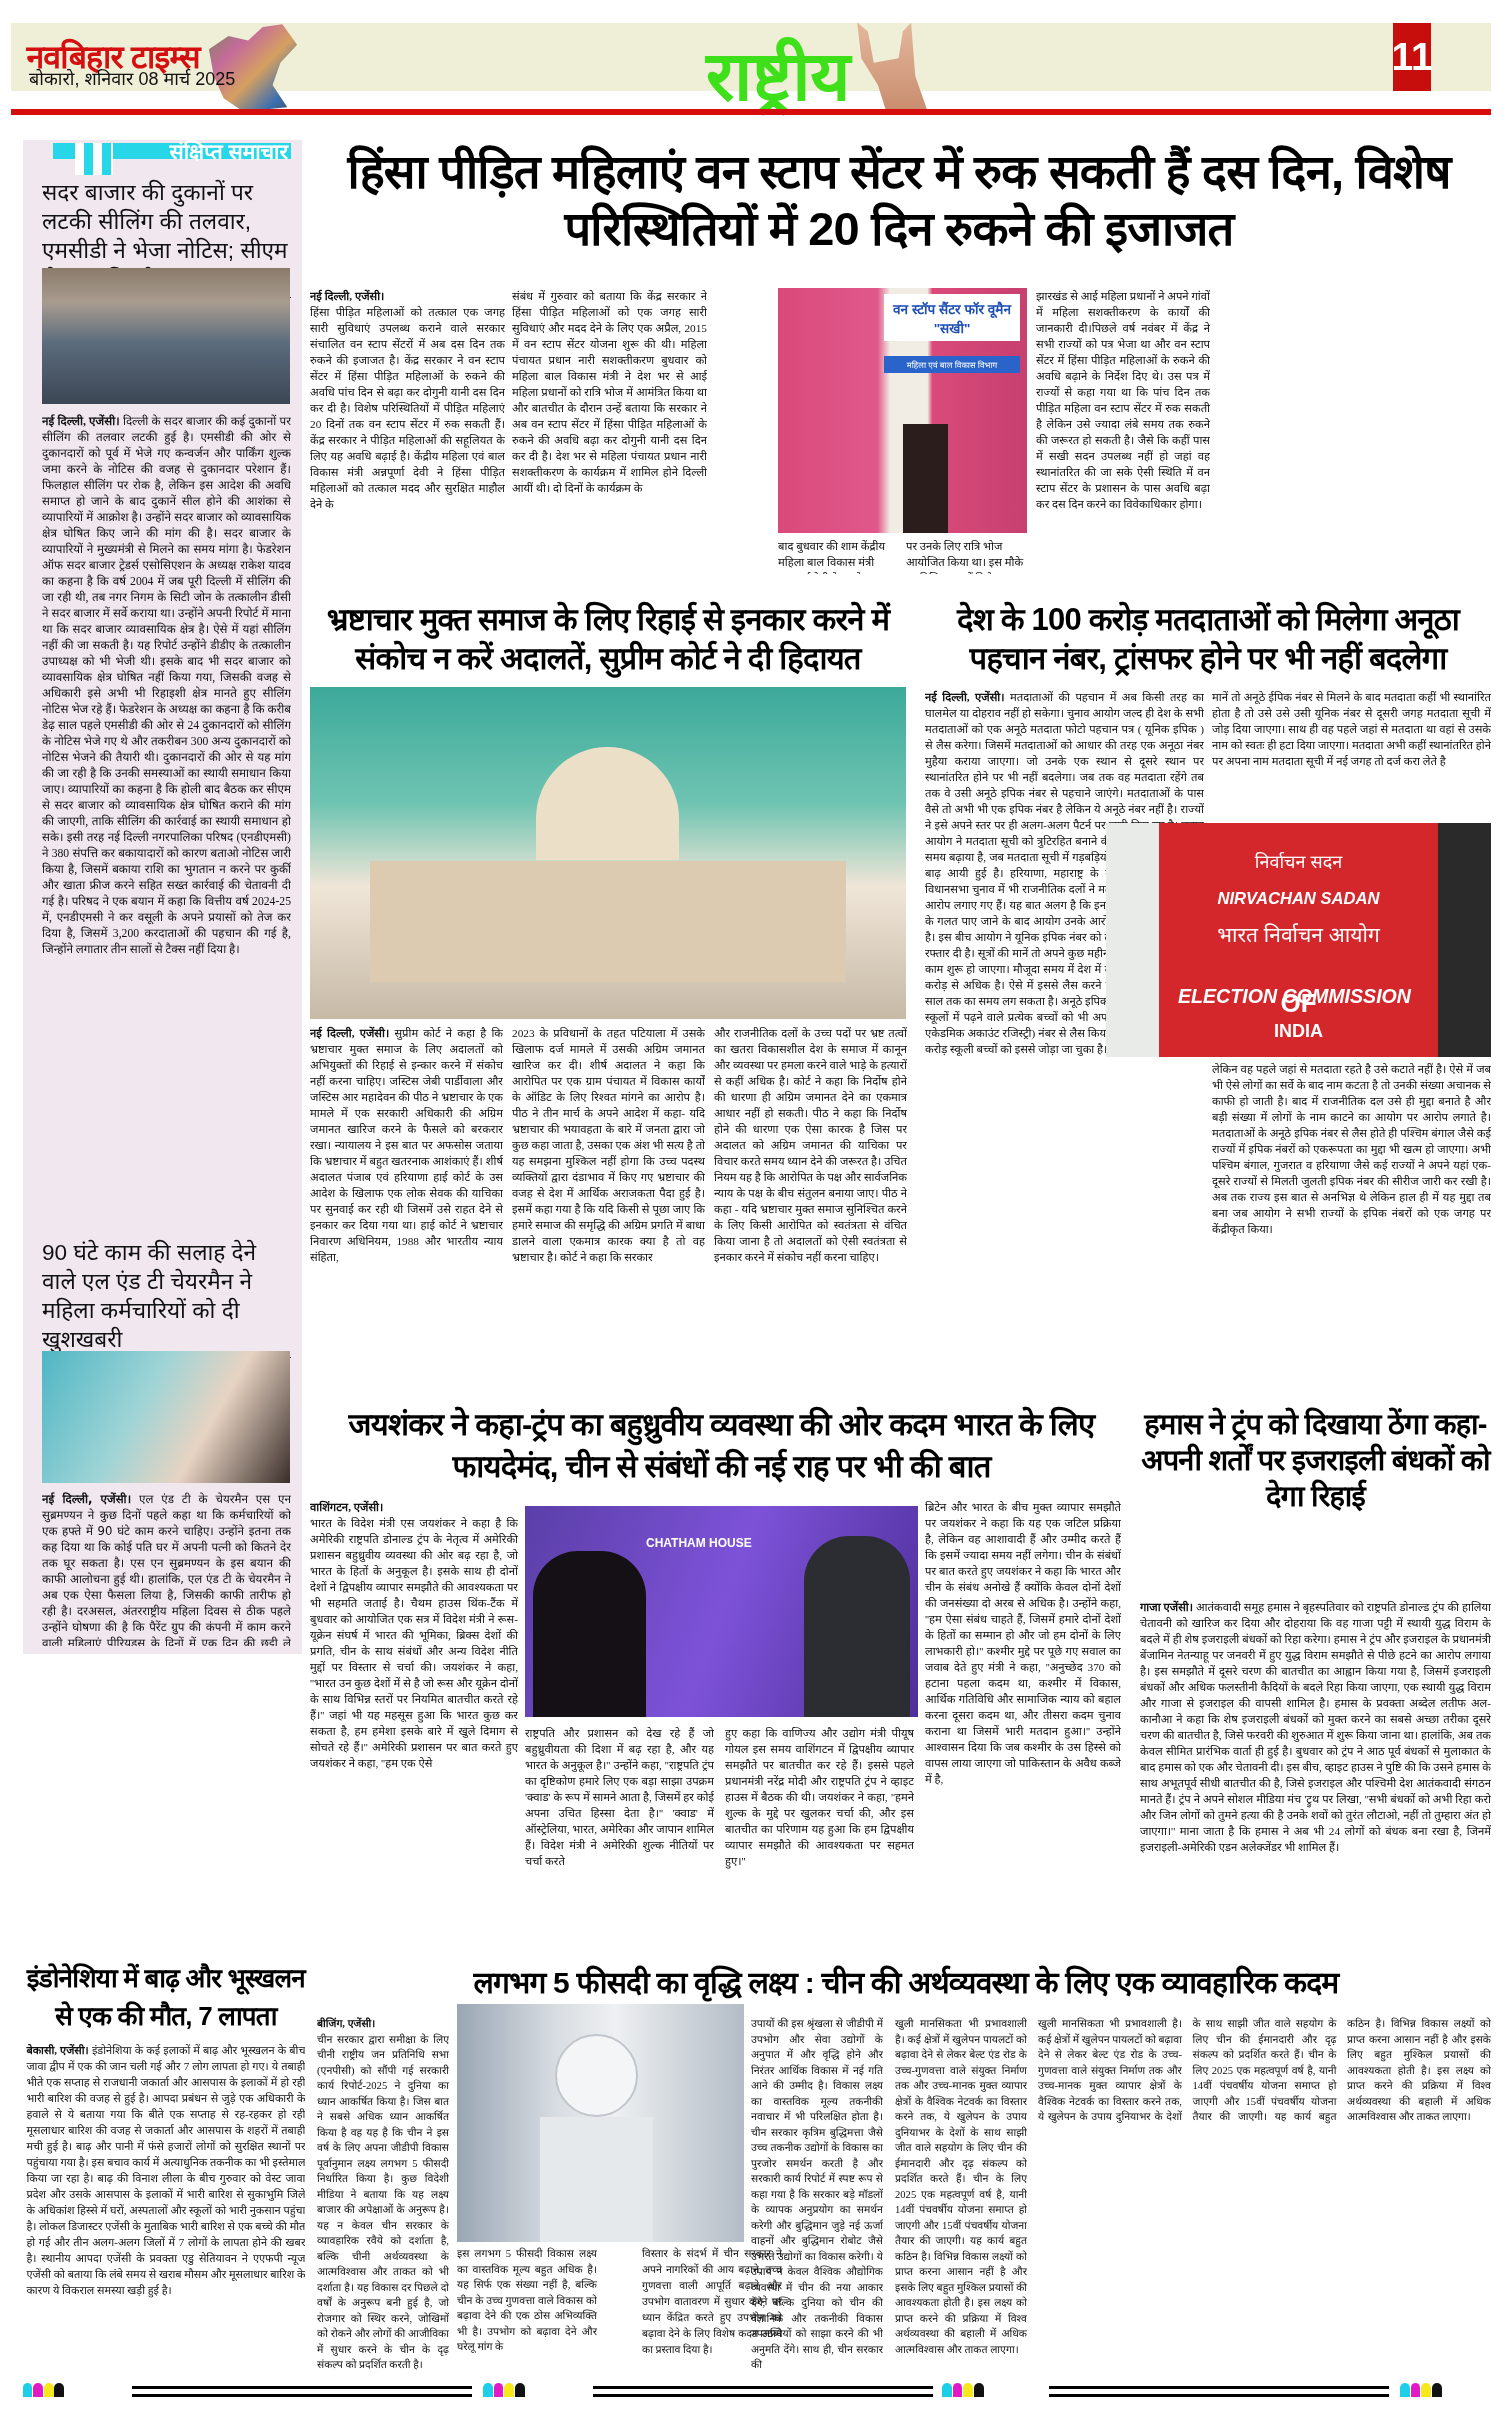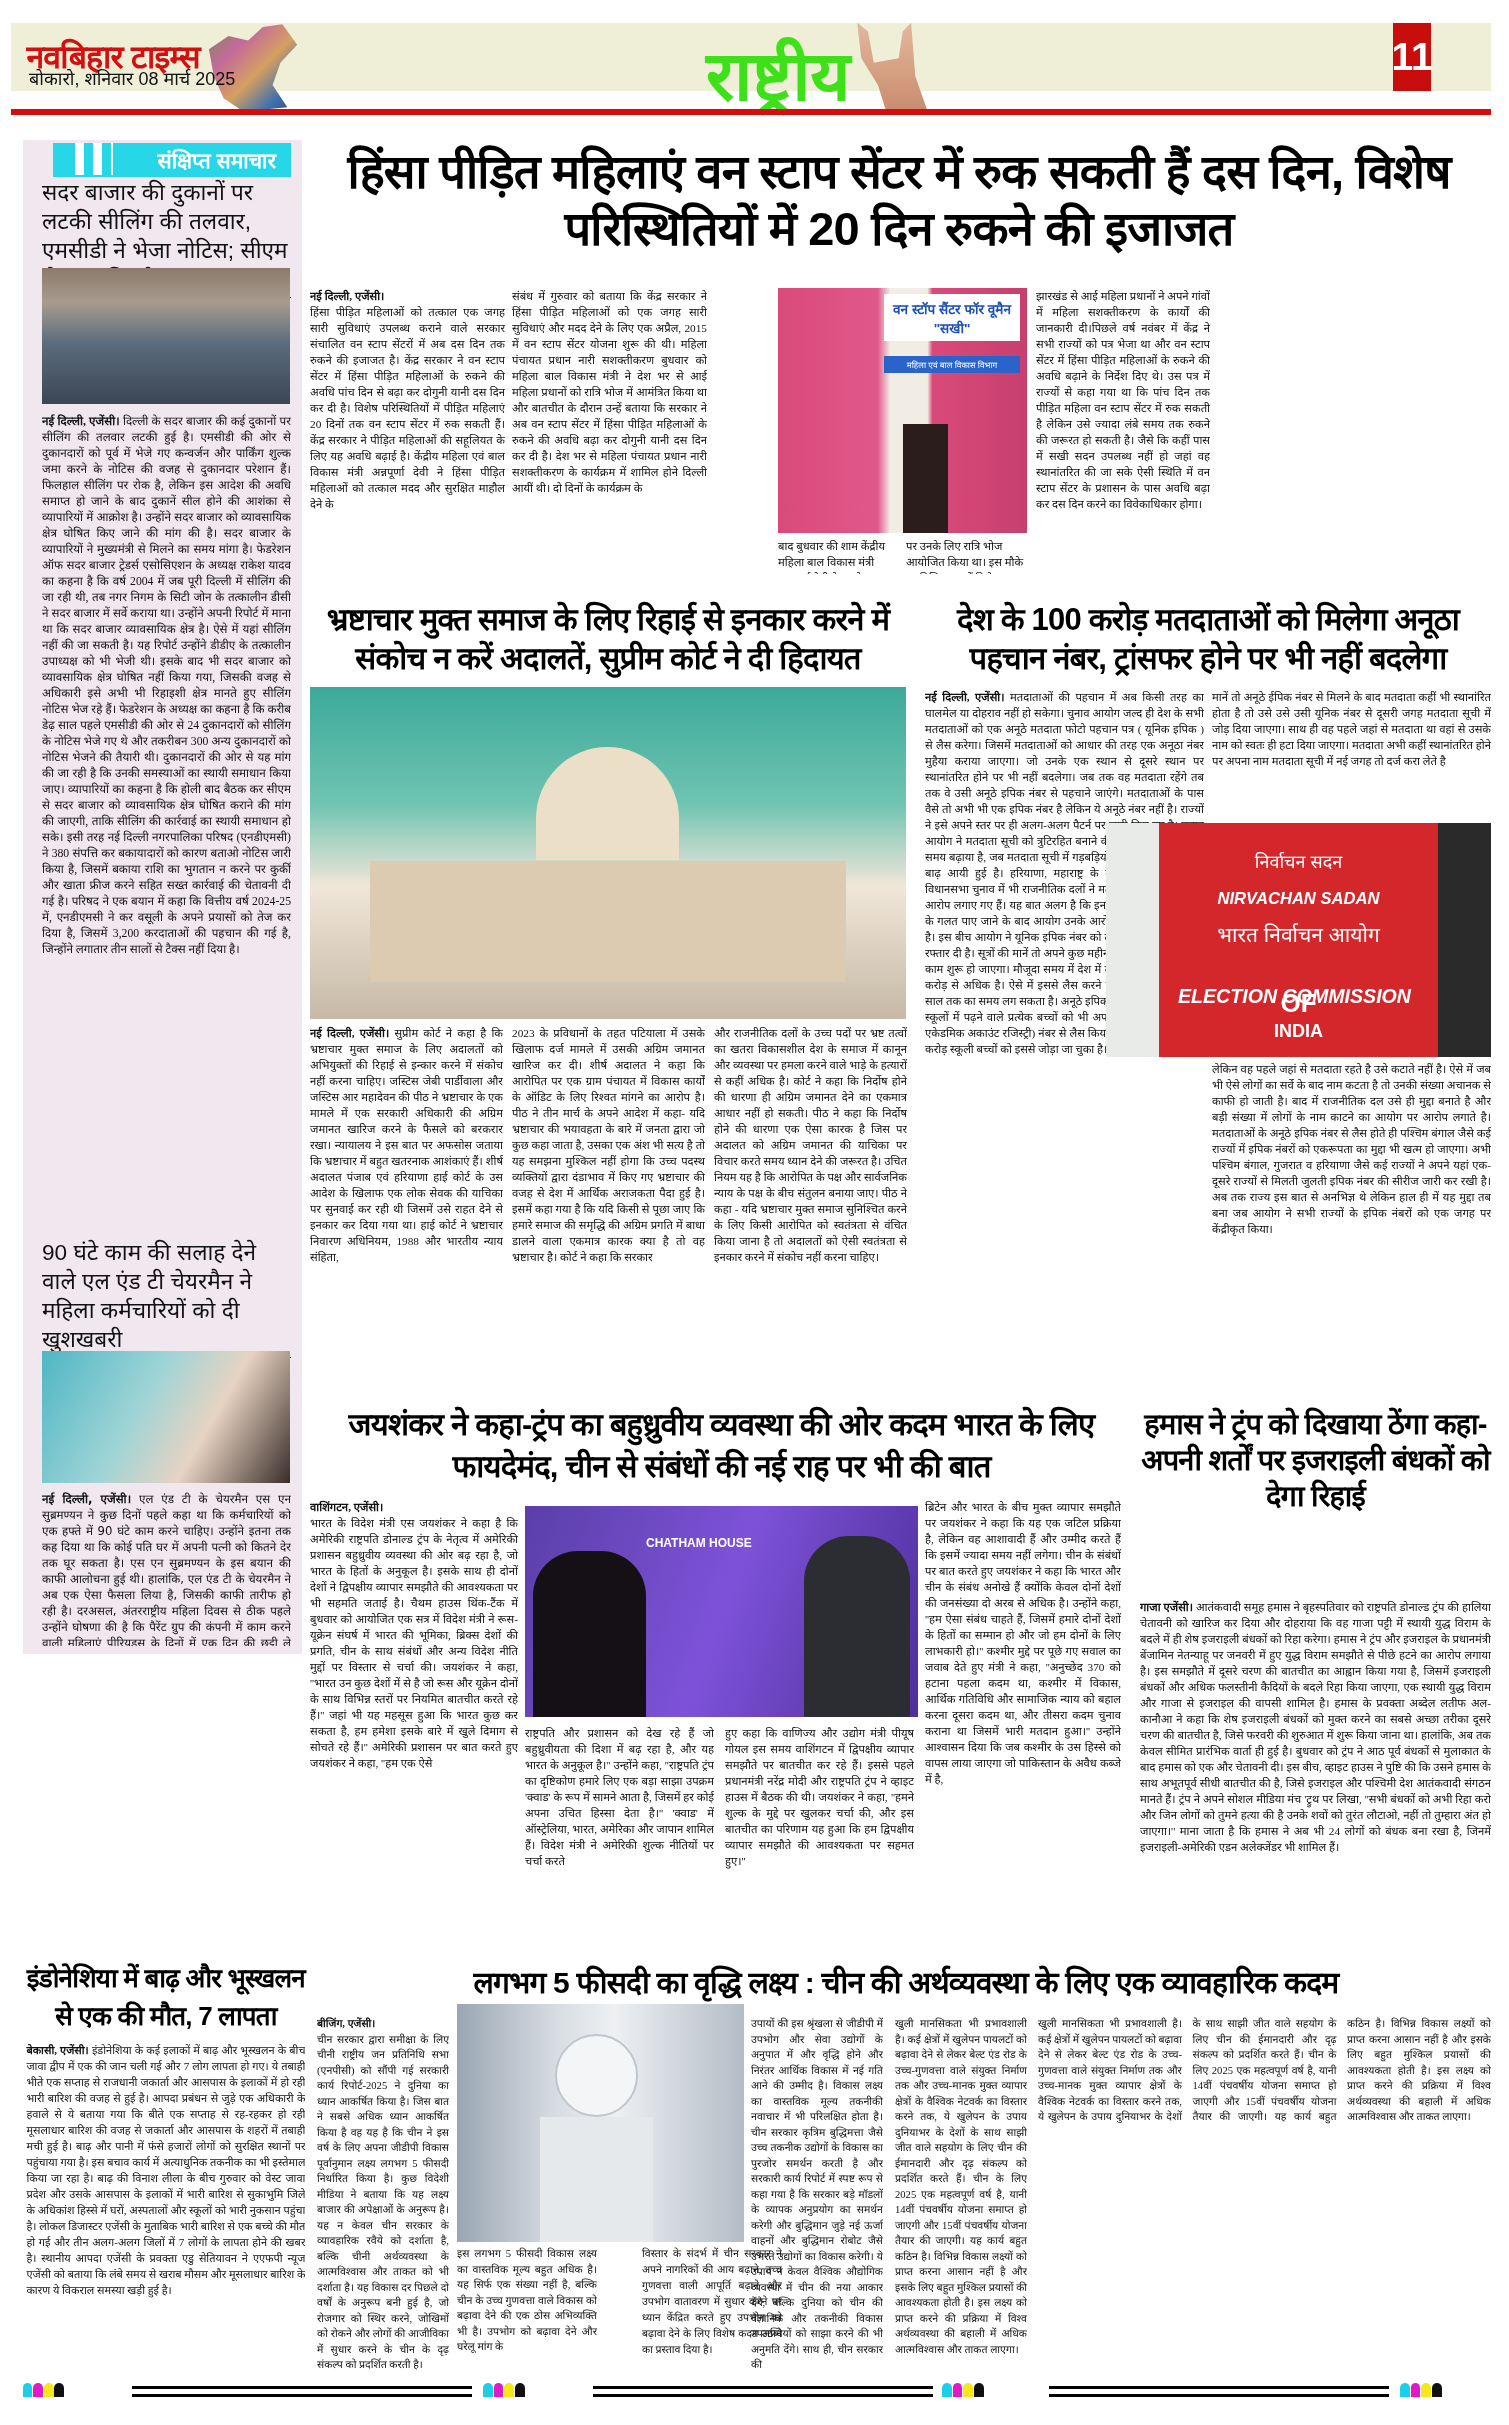--- a/index.html
+++ b/index.html
@@ -7,21 +7,21 @@
 .abs{position:absolute}
 .masthead{left:11.3px;top:22.6px;width:1480px;height:68px;background:#efeed6}
 .redline{left:11.3px;top:109px;width:1480px;height:6px;background:#d50d0d}
 .paper-name{left:26.4px;top:34px;font-family:"Liberation Sans",sans-serif;font-weight:bold;font-size:32px;color:#d30f0f;letter-spacing:-0.8px}
 .dateline{left:29px;top:66px;font-family:"Liberation Sans",sans-serif;font-size:18px;color:#111}
 .section{left:706px;top:26.4px;font-weight:bold;font-size:69px;color:#3ee01a;font-family:"Liberation Sans",sans-serif}
 .pageno{left:1393px;top:22.6px;width:38px;height:68px;background:#c80d0d;color:#fff;font-weight:bold;font-size:39px;display:flex;align-items:center;justify-content:center;font-family:"Liberation Sans",sans-serif}
 .map-art{left:204px;top:22.6px;width:98px;height:89px;background:linear-gradient(135deg,#6e8f4a,#c46a9a 30%,#d6a060 55%,#3b6fb0 80%,#444);clip-path:polygon(5% 30%,25% 15%,45% 20%,60% 5%,80% 2%,95% 25%,78% 45%,70% 70%,85% 95%,40% 100%,20% 85%,10% 60%)}
 .statue{left:853px;top:22.6px;width:83px;height:89px;background:linear-gradient(180deg,#e3b79c,#c98c6e);clip-path:polygon(5% 0,18% 10%,25% 45%,55% 40%,60% 10%,70% 0,75% 60%,90% 100%,40% 100%,30% 70%,10% 40%)}
 .sidebar{left:22.6px;top:140px;width:279px;height:1514px;background:#f0e7ef}
-.brief-banner{left:53px;top:143px;width:238px;height:34px;background:#27d7e8;color:#fff;font-weight:bold;font-size:21px;display:flex;align-items:center;justify-content:flex-end;padding-right:15px;font-family:"Liberation Sans",sans-serif}
+.brief-banner{left:53px;top:143px;width:238px;height:16px;background:#27d7e8;color:#fff;font-weight:bold;font-size:21px;display:flex;align-items:center;justify-content:flex-end;padding-right:3px;font-family:"Liberation Sans",sans-serif}
 .brief-stripes{left:75px;top:143px;width:38px;height:32px;background:repeating-linear-gradient(90deg,#fff 0 9px,#27d7e8 9px 18px)}
 .side-head{left:42px;font-size:22.6px;line-height:29px;font-family:"Liberation Sans",sans-serif;width:249px;border-bottom:1.5px dotted #333;padding-bottom:3px}
 .side-body{left:42px;width:249px;font-size:11.7px;line-height:16px;text-align:justify;font-family:"DejaVu Sans",sans-serif}
 .photo{background:#888;overflow:hidden}
 .headline{font-family:"Liberation Sans",sans-serif;font-weight:bold;text-align:center;color:#000;letter-spacing:-0.8px}
 .body{font-size:11.3px;line-height:16px;text-align:justify;font-family:"Liberation Serif",serif;color:#111}
 .body b{font-weight:bold}
 .ink-bar{top:2383px;height:13.6px;display:flex;gap:0.8px}
 .ink{width:9.8px;height:13.6px;border-radius:5.3px 5.3px 0 0}
 .ink-line{top:2386px;height:10.6px;border-top:3px solid #000;border-bottom:3px solid #000}

